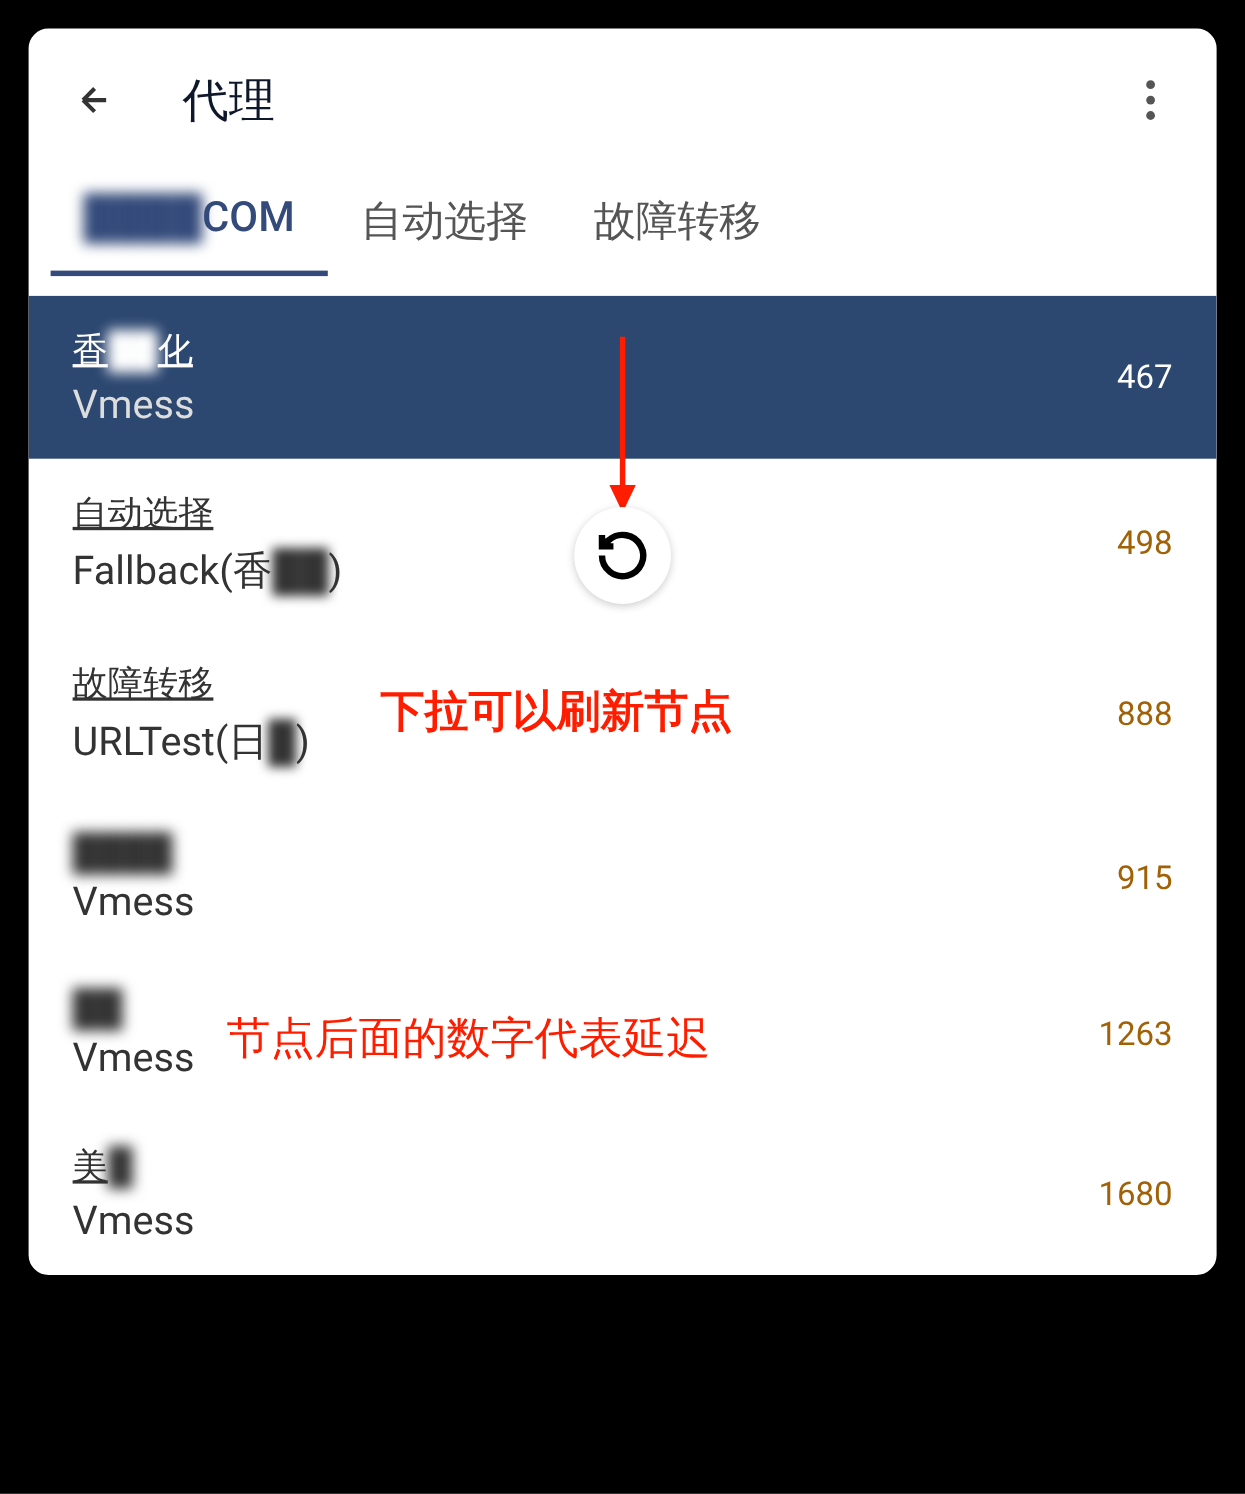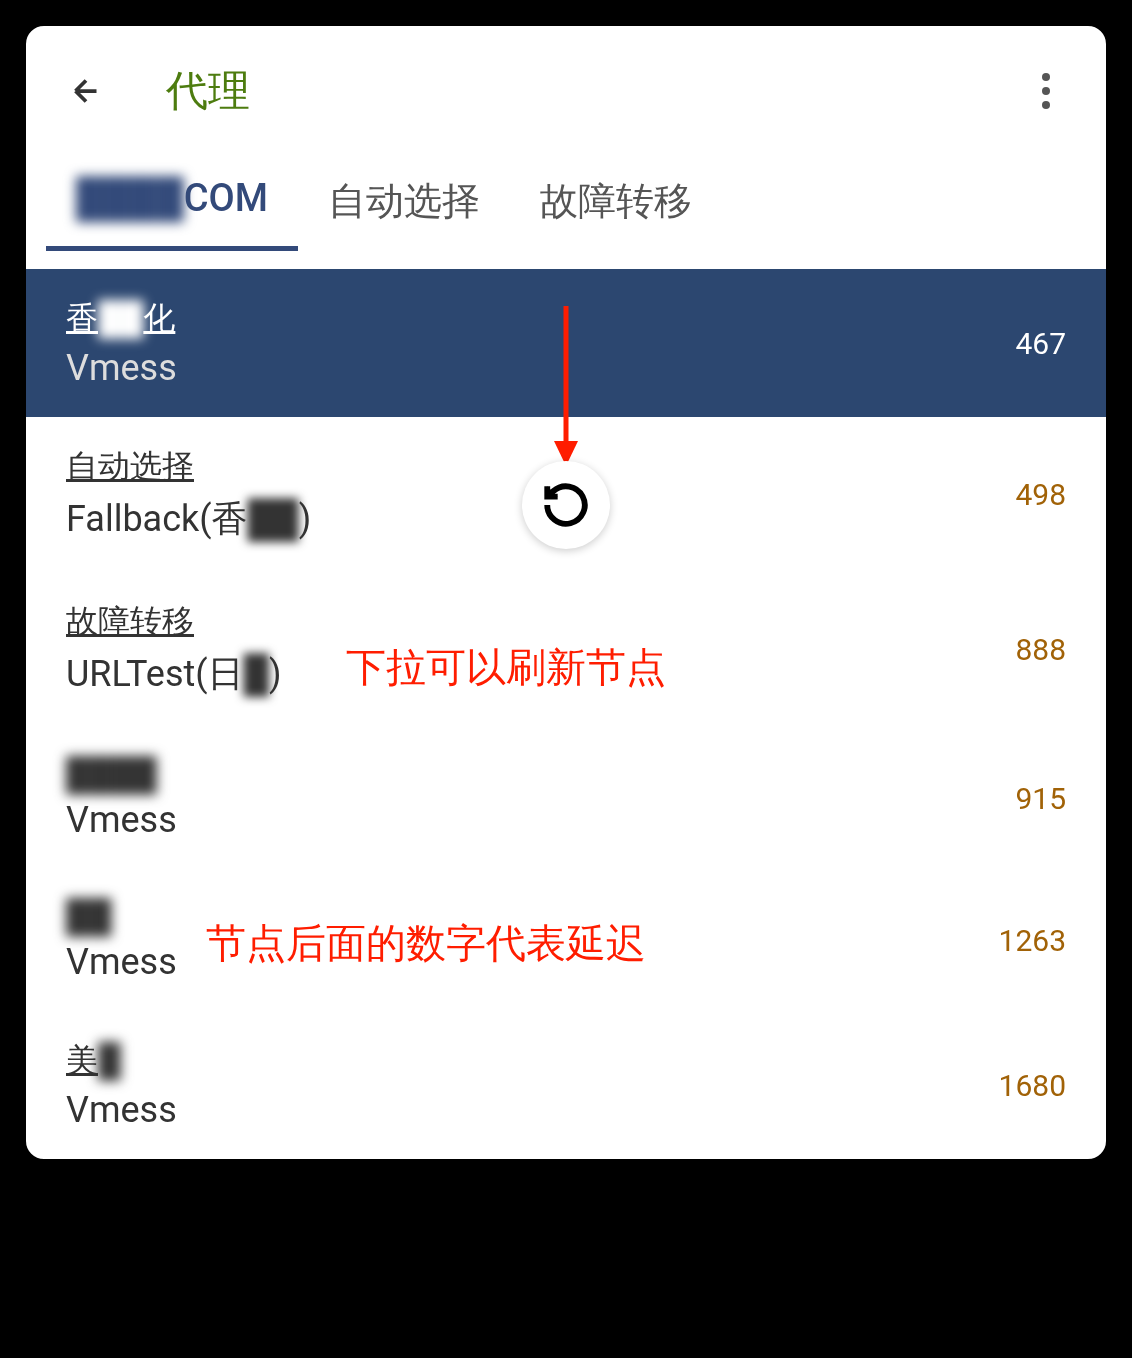--- a/index.html
+++ b/index.html
@@ -31,21 +31,21 @@
     .back-icon {
       width: 40px;
       height: 40px;
       display: flex;
       align-items: center;
       justify-content: center;
       color: #333;
     }
     .page-title {
       font-size: 42px;
-      color: #4d7c0f;
+      color: #0f172a;
       margin-left: 60px;
     }
     .more-icon {
       margin-left: auto;
       width: 40px;
       height: 40px;
       display: flex;
       align-items: center;
       justify-content: center;
       flex-direction: column;
@@ -156,21 +156,21 @@
       top: 280px;
       z-index: 4;
     }
     .annotation-text {
       position: absolute;
       color: #ff1d00;
       font-size: 40px;
       font-weight: 500;
       z-index: 4;
     }
-    .anno1 { top: 614px; left: 320px; }
+    .anno1 { top: 593px; left: 320px; font-weight: bold; }
     .anno2 { top: 770px; left: 160px; }
     .anno3 { top: 890px; left: 180px; }
   </style>
 </head>
 <body>
 
 <div class="phone-frame">
 
   <div class="header">
     <div class="back-icon">

